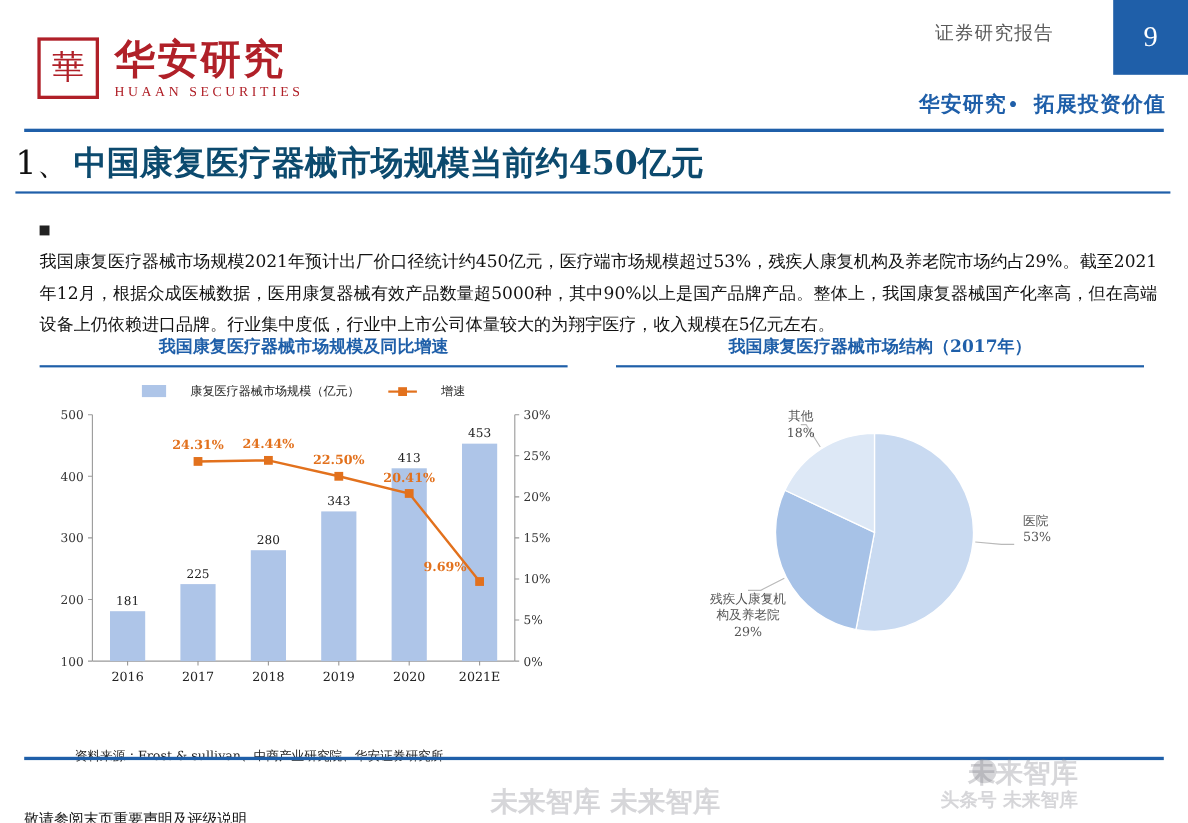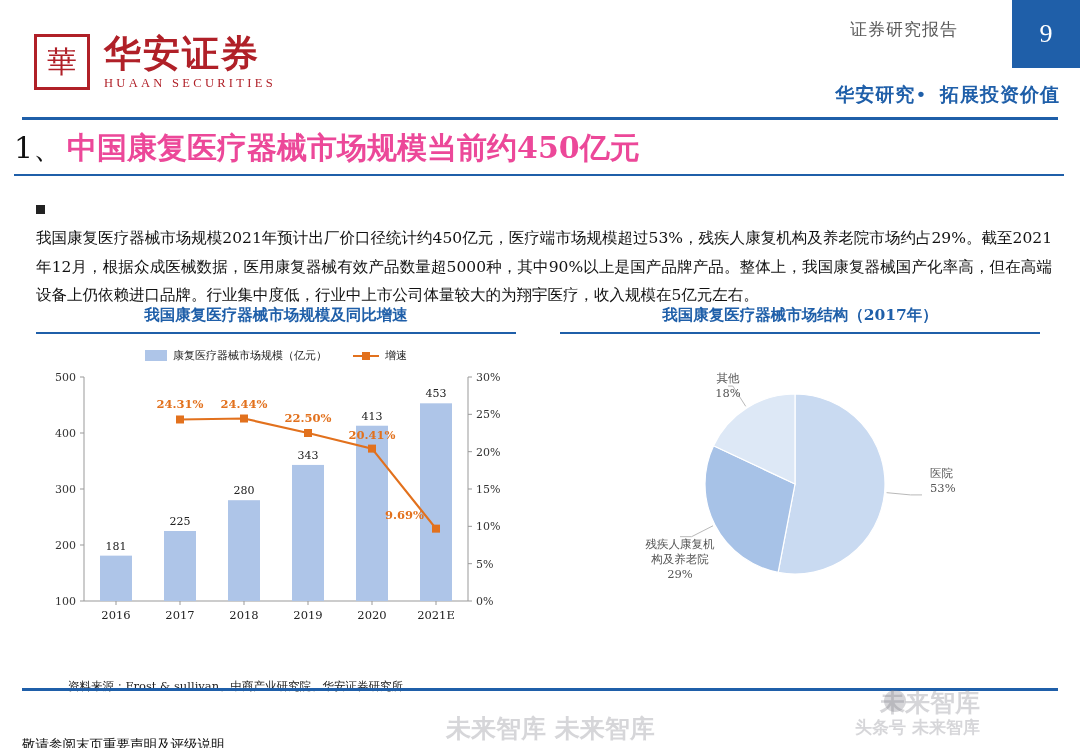--- a/index.html
+++ b/index.html
@@ -56,21 +56,21 @@
   }
   
   .title-row {
     position:absolute; left:14px; top:128px; width:1050px;
     display:flex; align-items:baseline;
   }
   .title-num {
     font-size:30px; color:#111; font-family:"DejaVu Serif", serif;
   }
   .title-text {
-    font-size:30px; color:#ec4899; font-weight:bold;
+    font-size:30px; color:#0c4a6e; font-weight:bold;
     font-family:"DejaVu Serif", serif; margin-left:4px;
   }
   .title-underline {
     position:absolute; left:14px; top:174px; width:1050px; height:2px;
     background:#1F5FA9;
   }
   
   .bullet-block {
     position:absolute; left:36px; top:196px; width:1016px;
     display:flex; gap:10px;flex-direction:column;
@@ -93,21 +93,21 @@
     font-size:11.5px; color:#222; font-family:"DejaVu Serif", serif;
   }
   
   #leftPanel { left:36px; top:305px; width:480px; }
   #rightPanel { left:560px; top:305px; width:480px; }
 
   .legend-row {
     display:flex; justify-content:center; align-items:center; gap:26px;
     margin-top:14px; font-size:11px; font-family:"DejaVu Serif", serif; color:#222;
   }
-  .legend-item { display:flex; align-items:center; gap:6px; }
+  .legend-item { display:flex; align-items:center; gap:22px; }
   .legend-swatch { width:22px; height:11px; background:#AEC5E8; }
   .legend-line { width:26px; height:2px; background:#E2711D; position:relative; }
   .legend-line::after {
     content:""; position:absolute; left:9px; top:-3px; width:8px; height:8px;
     background:#E2711D;
   }
   
   .footer-rule {
     position:absolute; left:22px; top:688px; width:1036px; height:3px;
     background:#1F5FA9;
@@ -134,21 +134,21 @@
 
 <div class="header">
   <div class="hdr-report-label">证券研究报告</div>
   <div class="page-badge">9</div>
 
   <div class="logo-wrap">
     <div class="logo-mark">
       <span>華</span>
     </div>
     <div>
-      <div class="logo-cn">华安证券</div>
+      <div class="logo-cn">华安研究</div>
       <div class="logo-en">HUAAN SECURITIES</div>
     </div>
   </div>
 
   <div class="hdr-slogan">华安研究• 拓展投资价值</div>
   <div class="hdr-rule"></div>
 </div>
 
 <div class="title-row">
   <div class="title-num">1、</div>

